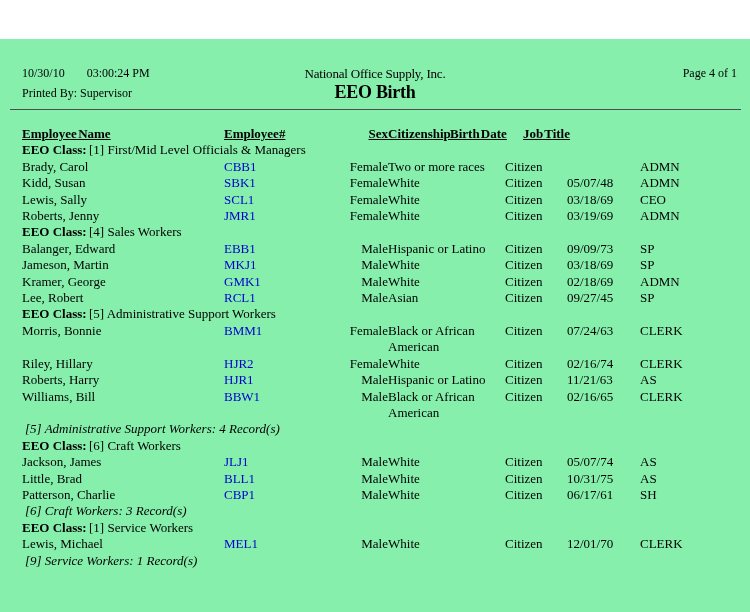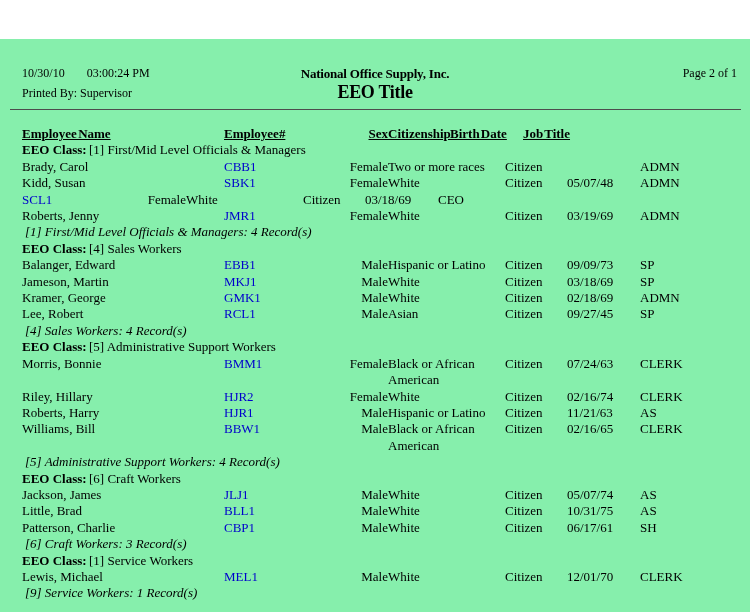--- a/index.html
+++ b/index.html
@@ -8,21 +8,21 @@
     font-family: "Liberation Serif", "DejaVu Serif", serif;
     color: #000000;
   }
   .page { position: relative; width: 750px; height: 612px; background: #86efac; margin-top: 39px; }
 
   
   .hdr-datetime { position: absolute; left: 22px; top: 27px; font-size: 12px; white-space: nowrap; }
   .hdr-time { margin-left: 22px; }
   .hdr-printedby { position: absolute; left: 22px; top: 47px; font-size: 12px; white-space: nowrap; }
   .hdr-company { position: absolute; left: 0; top: 27px; width: 100%; text-align: center;
-                 font-weight: bold; font-size: 13px; letter-spacing: -0.2px; }
+                 font-weight: normal; font-size: 13px; letter-spacing: -0.2px; }
   .hdr-title { position: absolute; left: 0; top: 43px; width: 100%; text-align: center;
                font-weight: bold; font-size: 18px; letter-spacing: -0.3px; }
   .hdr-page { position: absolute; right: 13px; top: 27px; font-size: 12px; }
 
   .rule { position: absolute; left: 10px; right: 9px; top: 70px; border-top: 1.5px solid #4d4d4d; }
 
   
   .table { position: absolute; left: 22px; top: 87px; width: 720px; font-size: 13px; }
   .row { display: flex; align-items: flex-start; line-height: 16.4px; }
   .c-name { width: 202px; }
@@ -47,22 +47,22 @@
   <div class="hdr-datetime">
     <span>10/30/10</span><span class="hdr-time">03:00:24 PM</span>
   </div>
 
   <div class="hdr-printedby">
     <span>Printed By:</span>
     <span>Supervisor</span>
   </div>
 
   <div class="hdr-company">National Office Supply, Inc.</div>
-  <div class="hdr-title">EEO Title</div>
-  <div class="hdr-page">Page 2 of 1</div>
+  <div class="hdr-title">EEO Birth</div>
+  <div class="hdr-page">Page 4 of 1</div>
 
   <div class="rule"></div>
 
   <div class="table">
     <div class="row">
       <span class="c-name col-hdr">Employee Name</span>
       <span class="c-emp col-hdr">Employee#</span>
       <span class="c-sex col-hdr">Sex</span>
       <span class="c-cit col-hdr">Citizenship</span>
       <span class="c-bd col-hdr">Birth Date</span>
@@ -85,37 +85,37 @@
         <div class="row data-row">
           <span class="c-name">Kidd, Susan</span>
           <span class="c-emp link">SBK1</span>
           <span class="c-sex">Female</span>
           <span class="c-eth">White</span>
           <span class="c-cit">Citizen</span>
           <span class="c-bd">05/07/48</span>
           <span class="c-jt">ADMN</span>
         </div>
         <div class="row data-row">
+          <span class="c-name">Lewis, Sally</span>
           <span class="c-emp link">SCL1</span>
           <span class="c-sex">Female</span>
           <span class="c-eth">White</span>
           <span class="c-cit">Citizen</span>
           <span class="c-bd">03/18/69</span>
           <span class="c-jt">CEO</span>
         </div>
         <div class="row data-row">
           <span class="c-name">Roberts, Jenny</span>
           <span class="c-emp link">JMR1</span>
           <span class="c-sex">Female</span>
           <span class="c-eth">White</span>
           <span class="c-cit">Citizen</span>
           <span class="c-bd">03/19/69</span>
           <span class="c-jt">ADMN</span>
         </div>
-        <div class="row footer-row">[1] First/Mid Level Officials &amp; Managers: 4 Record(s)</div>
         <div class="row class-row">
           <span class="cls-label">EEO Class:</span>
           <span class="cls-title">[4] Sales Workers</span>
         </div>
         <div class="row data-row">
           <span class="c-name">Balanger, Edward</span>
           <span class="c-emp link">EBB1</span>
           <span class="c-sex">Male</span>
           <span class="c-eth">Hispanic or Latino</span>
           <span class="c-cit">Citizen</span>
@@ -142,21 +142,20 @@
         </div>
         <div class="row data-row">
           <span class="c-name">Lee, Robert</span>
           <span class="c-emp link">RCL1</span>
           <span class="c-sex">Male</span>
           <span class="c-eth">Asian</span>
           <span class="c-cit">Citizen</span>
           <span class="c-bd">09/27/45</span>
           <span class="c-jt">SP</span>
         </div>
-        <div class="row footer-row">[4] Sales Workers: 4 Record(s)</div>
         <div class="row class-row">
           <span class="cls-label">EEO Class:</span>
           <span class="cls-title">[5] Administrative Support Workers</span>
         </div>
         <div class="row data-row">
           <span class="c-name">Morris, Bonnie</span>
           <span class="c-emp link">BMM1</span>
           <span class="c-sex">Female</span>
           <span class="c-eth">Black or African American</span>
           <span class="c-cit">Citizen</span>

